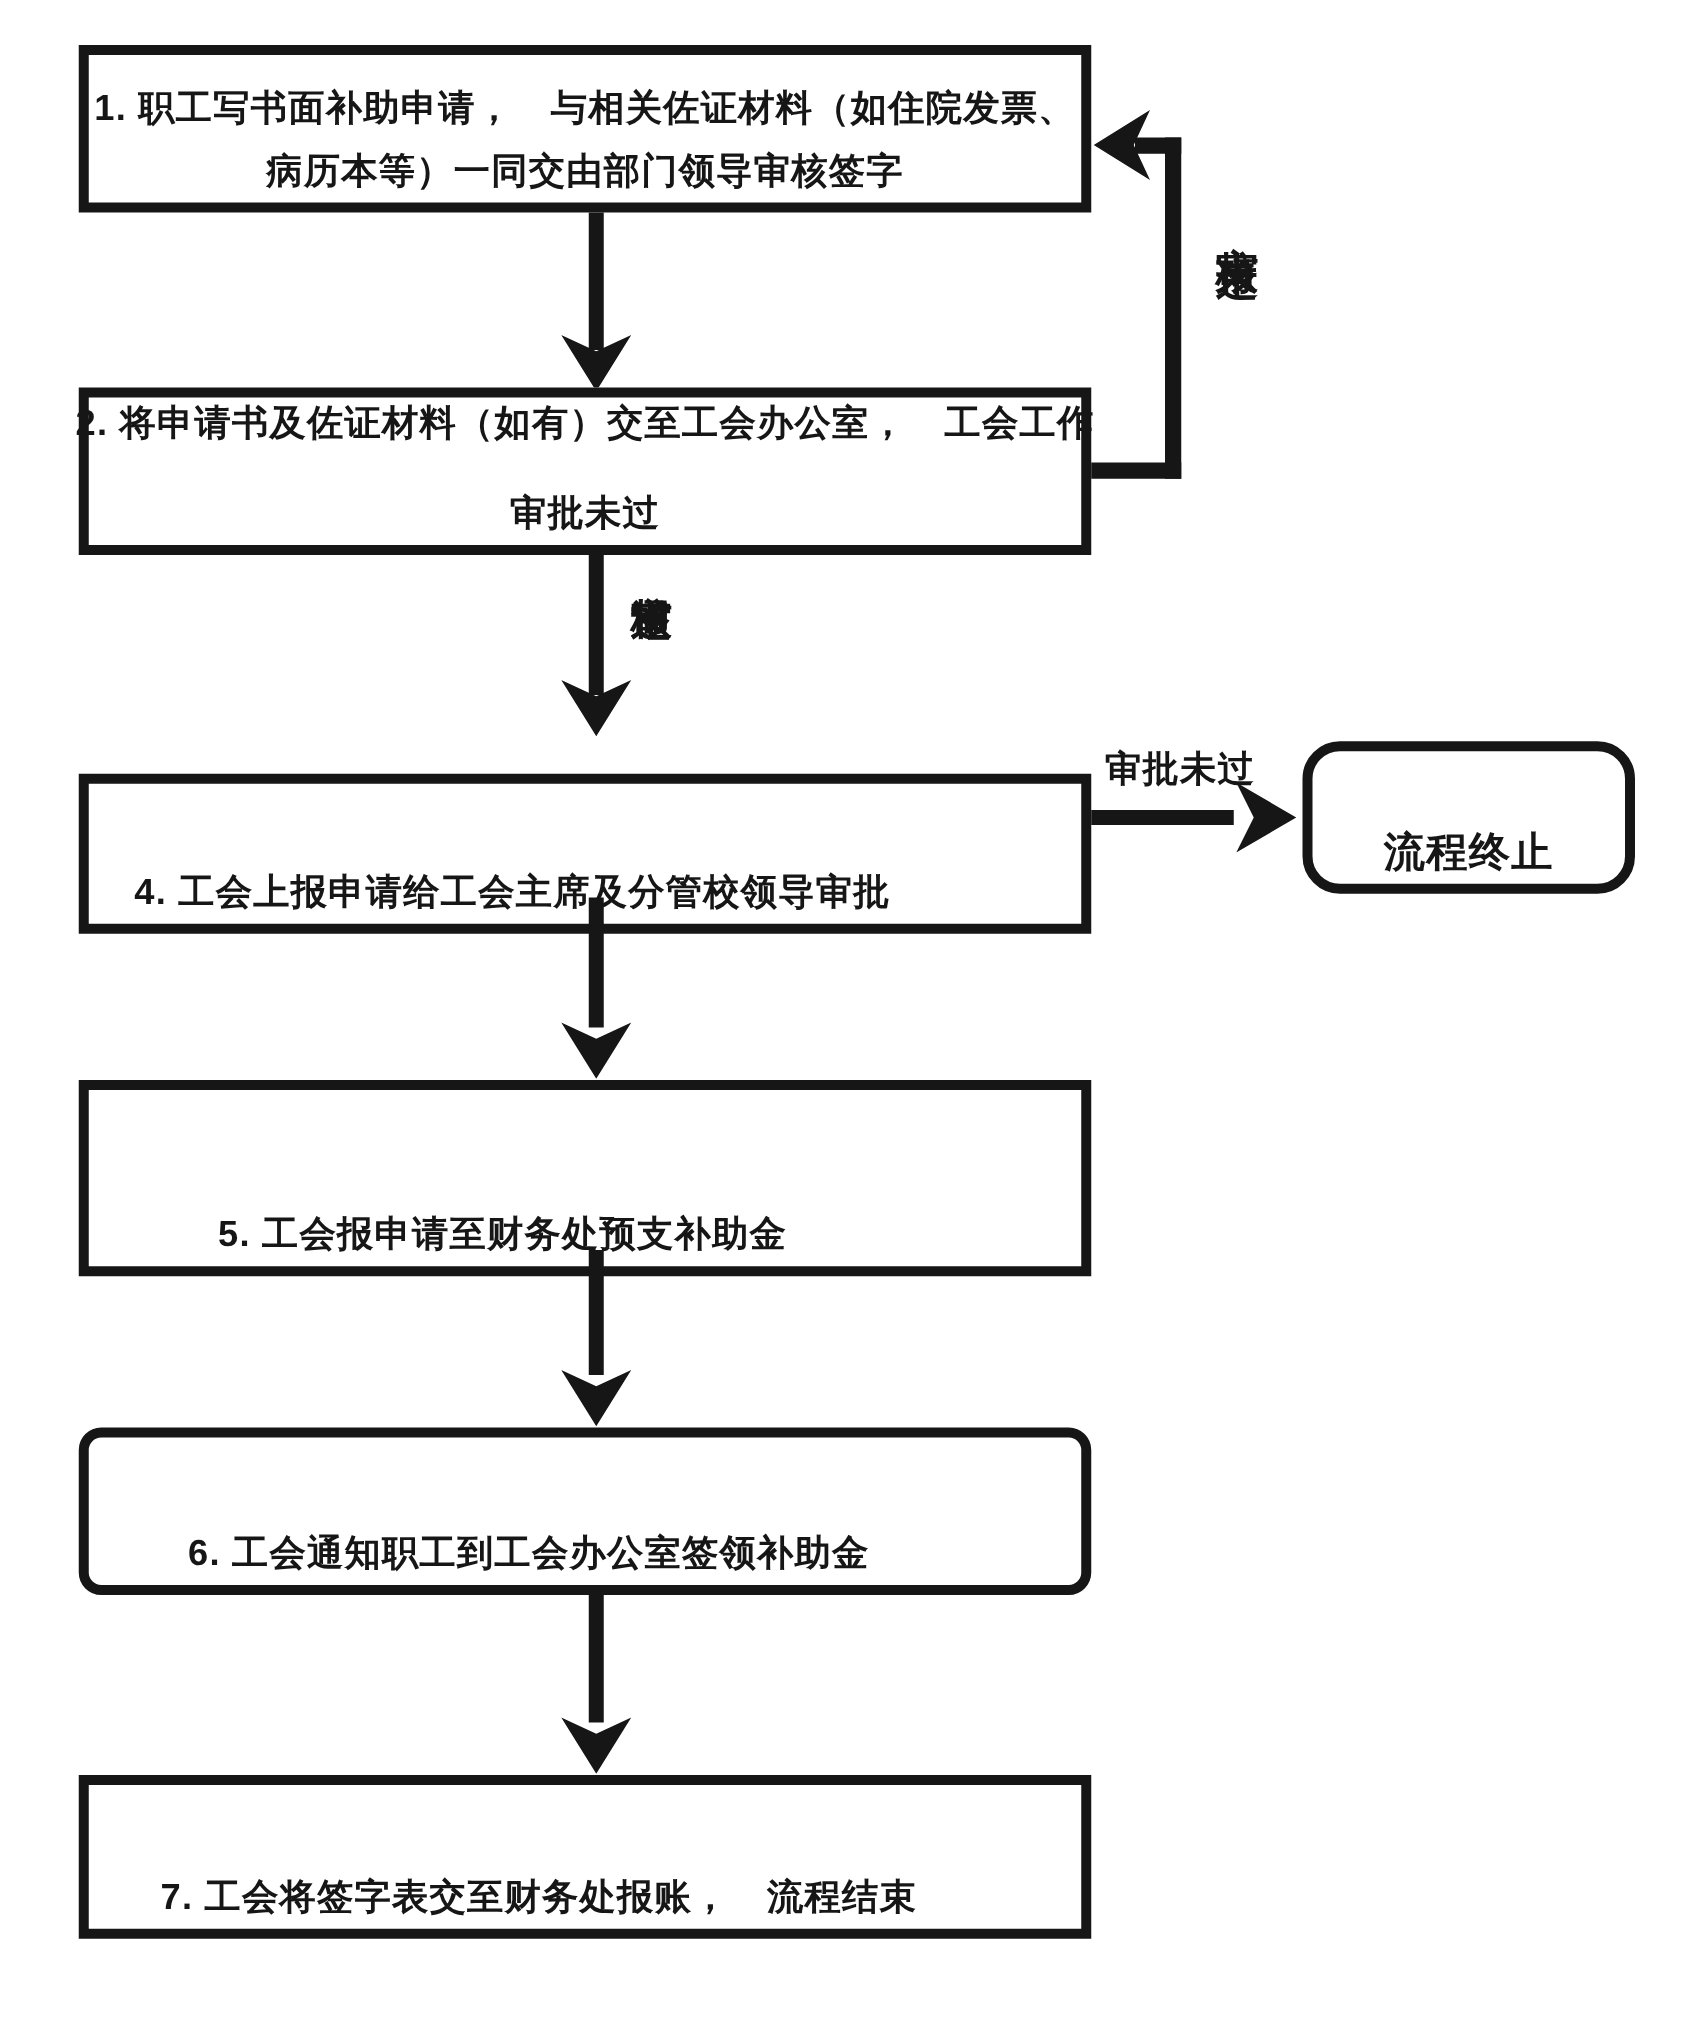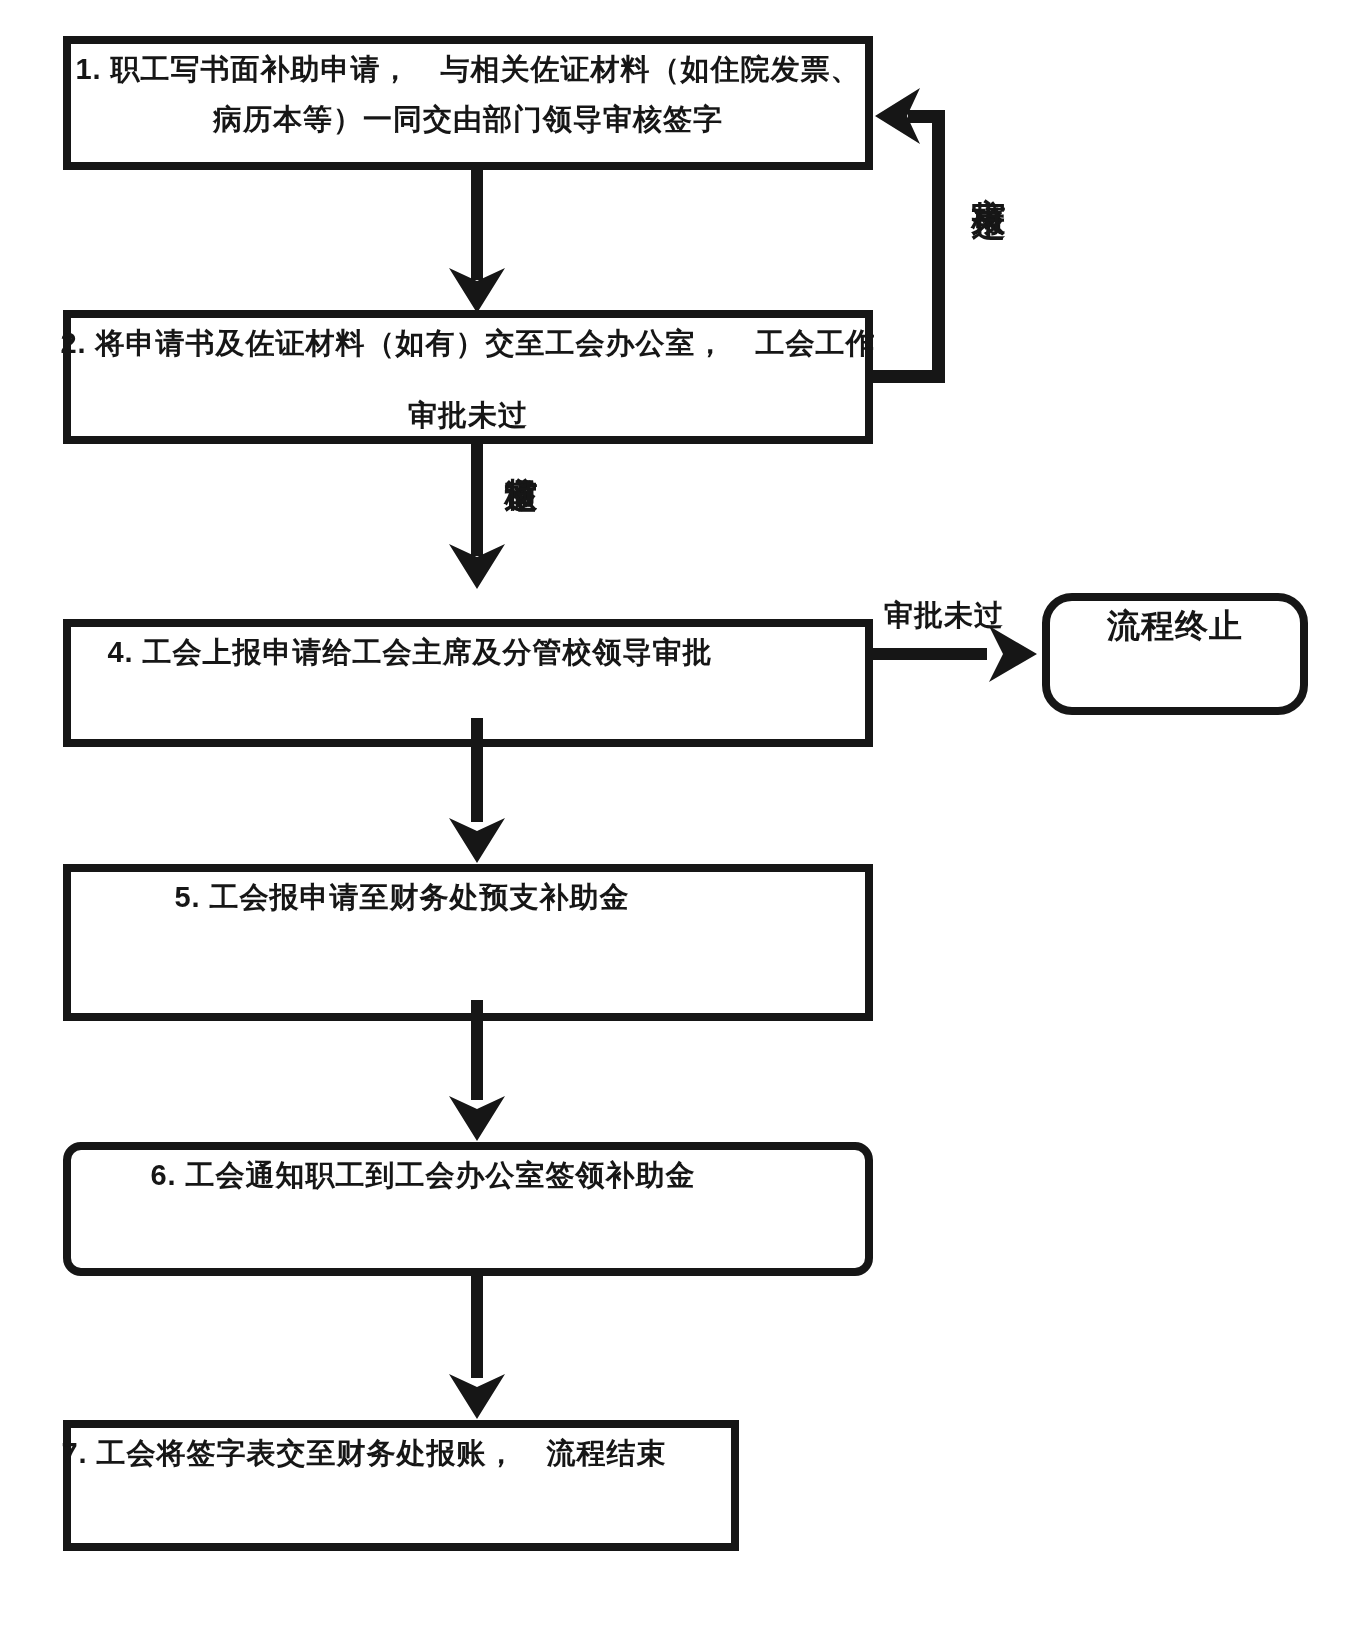--- a/index.html
+++ b/index.html
@@ -16,37 +16,37 @@
   }
 
   
   .node {
     position: absolute;
     border: 8px solid var(--ink);
     background: var(--bg);
     display: flex;
     flex-direction: column;
     align-items: center;
-    justify-content: flex-start;
+    justify-content: flex-end;
     text-align: center;
     color: var(--ink);
     font-weight: 700;
     font-size: 29px;
     line-height: 50px;
     letter-spacing: 1px;
   }
   .node .tline { white-space: pre; }
 
   #box-step1 { left: 63px;  top: 36px;   width: 810px; height: 134px; }
   #box-step2 { left: 63px;  top: 310px;  width: 810px; height: 134px; gap: 22px; }
   #box-step4 { left: 63px;  top: 590px;  width: 810px; height: 128px; padding-right: 116px; margin-top: 29px; }
   #box-term  { left: 1042px; top: 593px; width: 266px; height: 122px; font-size: 33px; border-radius: 30px; }
   #box-step5 { left: 63px;  top: 864px;  width: 810px; height: 157px; padding-right: 132px; }
   #box-step6 { left: 63px;  top: 1142px; width: 810px; height: 134px; padding-right: 90px; border-radius: 18px; }
-  #box-step7 { left: 63px;  top: 1420px; width: 676px; height: 131px; padding-right: 74px; }
+  #box-step7 { left: 63px;  top: 1420px; width: 810px; height: 131px; padding-right: 74px; }
 
   
   .seg { position: absolute; background: var(--ink); }
   #shaft-1-2   { left: 471px; top: 170px;  width: 12px; height: 110px; }
   #shaft-2-4   { left: 471px; top: 444px;  width: 12px; height: 112px; }
   #shaft-4-5   { left: 471px; top: 718px;  width: 12px; height: 104px; }
   #shaft-5-6   { left: 471px; top: 1000px; width: 12px; height: 100px; }
   #shaft-6-7   { left: 471px; top: 1276px; width: 12px; height: 102px; }
   #branch-shaft{ left: 873px; top: 648px;  width: 114px; height: 12px; }
   #loop-bottom { left: 873px; top: 370px;  width: 72px;  height: 13px; }

